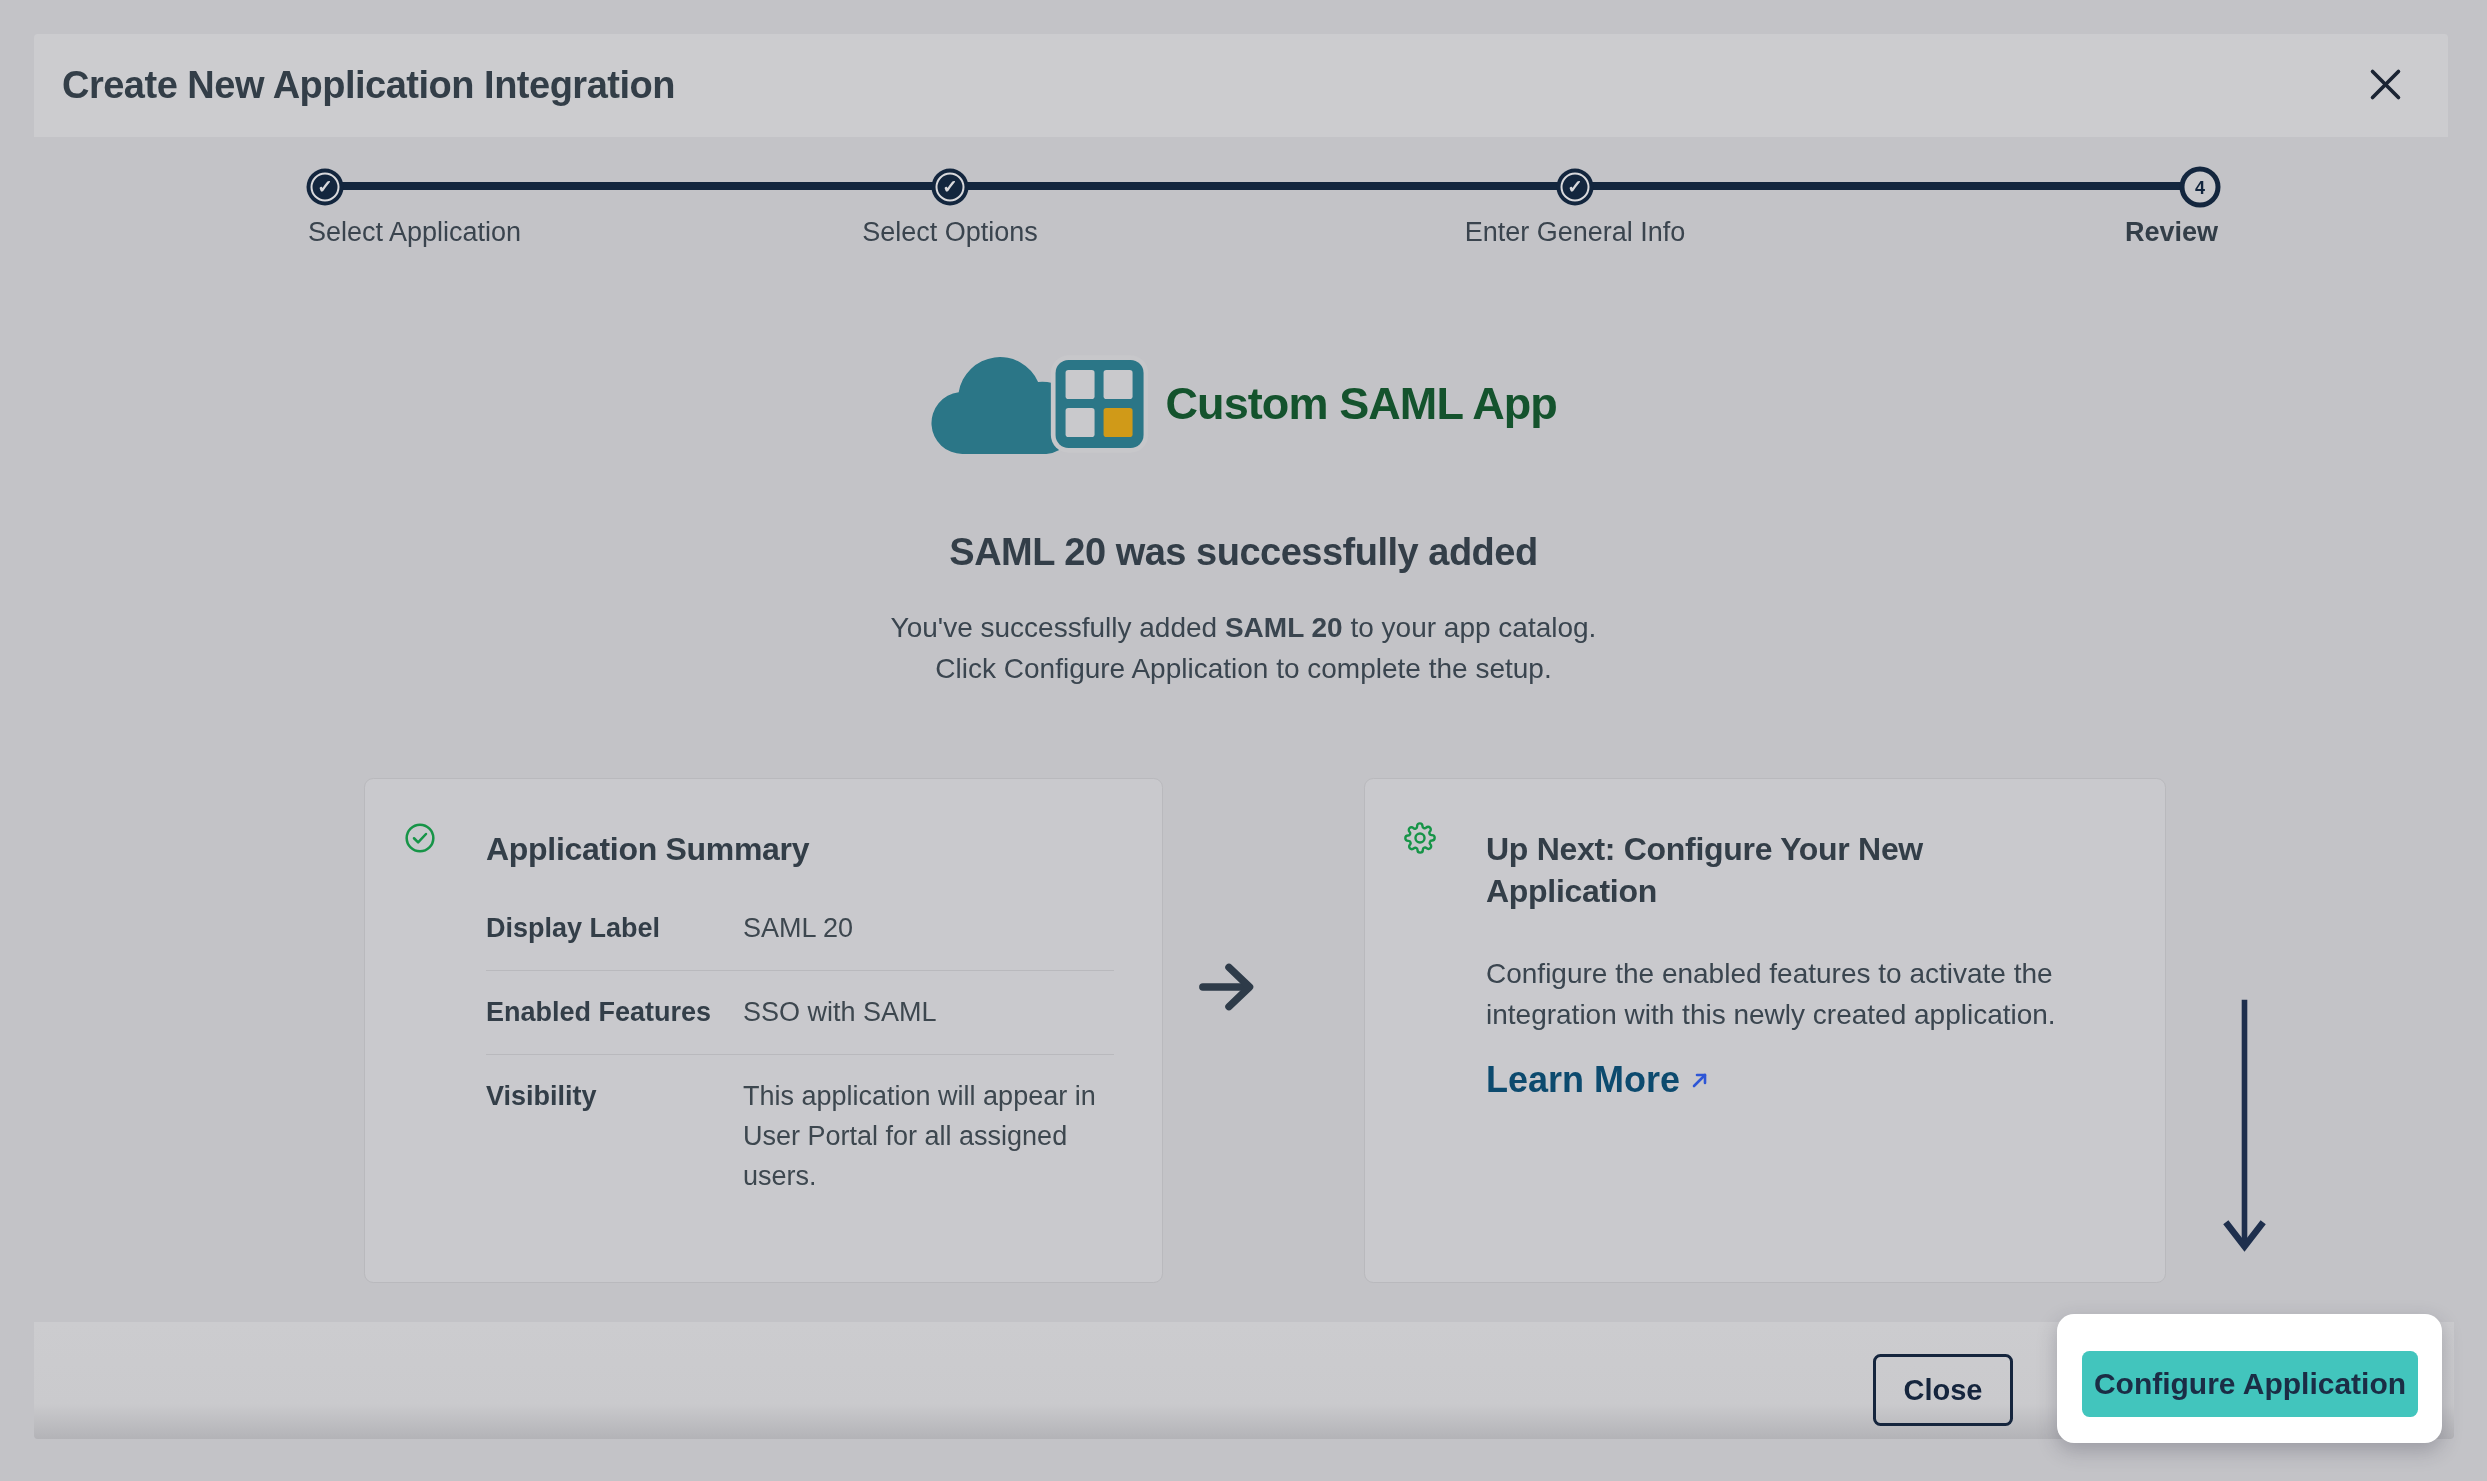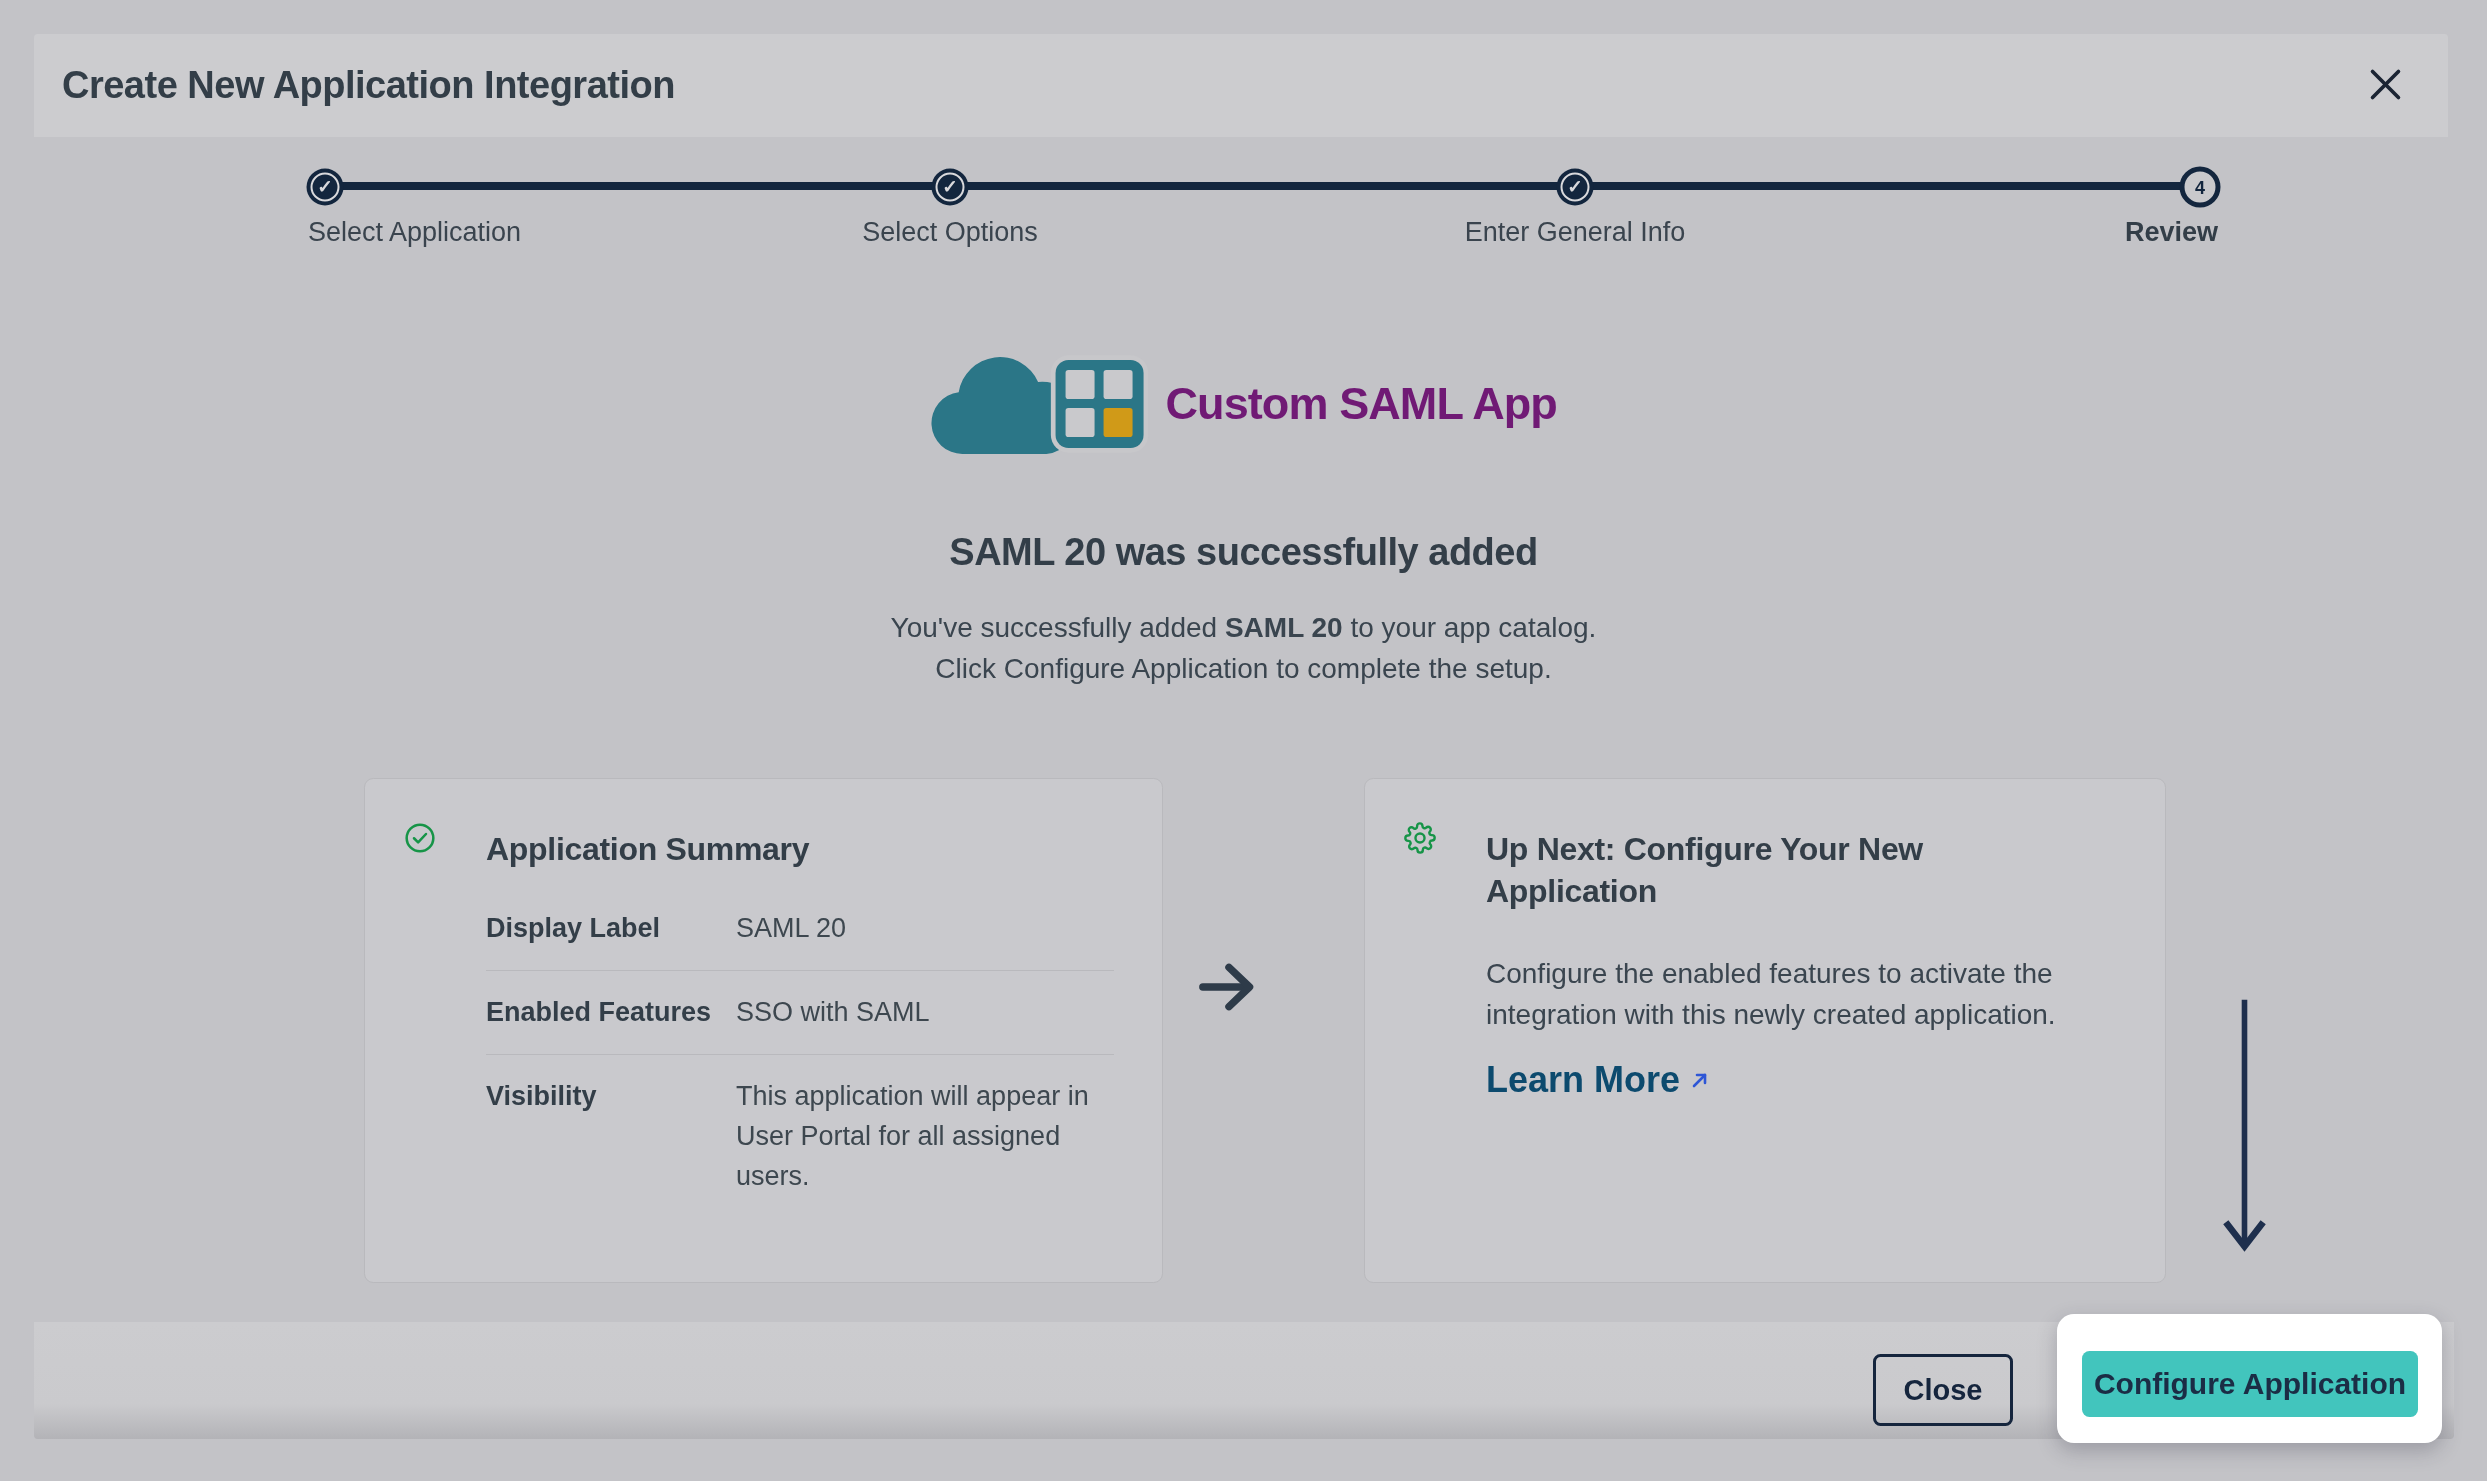--- a/index.html
+++ b/index.html
@@ -51,21 +51,21 @@
   }
   .logo-cloud{width:149px;height:101px;flex:none;}
   .logo-grid{
     width:88px;height:88px;background:#2b7687;border-radius:13px;
     padding:10.3px;display:grid;grid-template-columns:1fr 1fr;grid-template-rows:1fr 1fr;
     gap:8.4px;margin-left:-24px;box-shadow:0 0 0 4.7px #c7c7ca;flex:none;
   }
   .logo-grid .cell{background:#c9c9cc;border-radius:2.8px;}
   .logo-grid .cell.accent{background:#d09a18;}
   .logo-text{
-    font-size:45px;font-weight:bold;color:#701a75;margin-left:22.4px;
+    font-size:45px;font-weight:bold;color:#14532d;margin-left:22.4px;
     letter-spacing:-0.9px;white-space:nowrap;
   }
   
   .success-heading{
     position:absolute;left:0;top:531px;width:100%;text-align:center;
     font-size:38px;font-weight:bold;color:#333e48;letter-spacing:-0.5px;
   }
   .success-message{
     position:absolute;left:0;top:607px;width:100%;text-align:center;
     font-size:28px;color:#3a454f;line-height:41px;
@@ -78,21 +78,21 @@
   .card.left{left:364px;width:799px;}
   .card.right{left:1364px;width:802px;}
   .card-icon{position:absolute;left:39px;top:43px;width:32px;height:32px;}
   .card-title{
     position:absolute;left:121px;top:49px;font-size:32px;font-weight:bold;
     color:#333e48;letter-spacing:-0.3px;line-height:42px;
   }
   .summary-rows{position:absolute;left:121px;top:108px;width:628px;}
   .summary-row{
     display:grid;grid-template-columns:250px 1fr;
-    padding:20.6px 0 22.4px 0;border-bottom:1.9px solid #b9b9bd;
+    padding:20.6px 0 22.4px 0;border-bottom:1.9px solid #b9b9bd;gap:7px;
   }
   .summary-row:last-child{border-bottom:none;}
   .row-label{font-size:27px;font-weight:bold;color:#333e48;line-height:40px;}
   .row-value{font-size:27px;color:#3d474f;line-height:40px;max-width:383px;}
   .next-title{max-width:467px;}
   .next-body{
     position:absolute;left:121px;top:174px;max-width:598px;
     font-size:28px;color:#3a454f;line-height:41px;
   }
   .learn-more{

